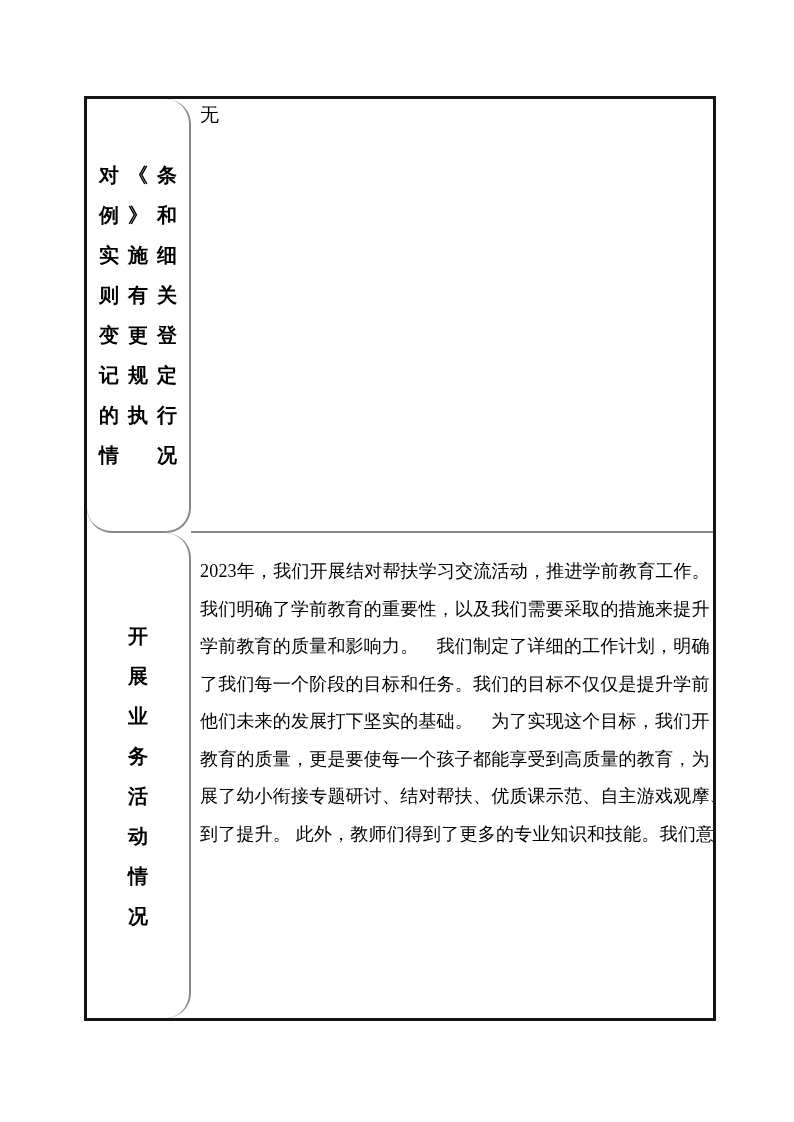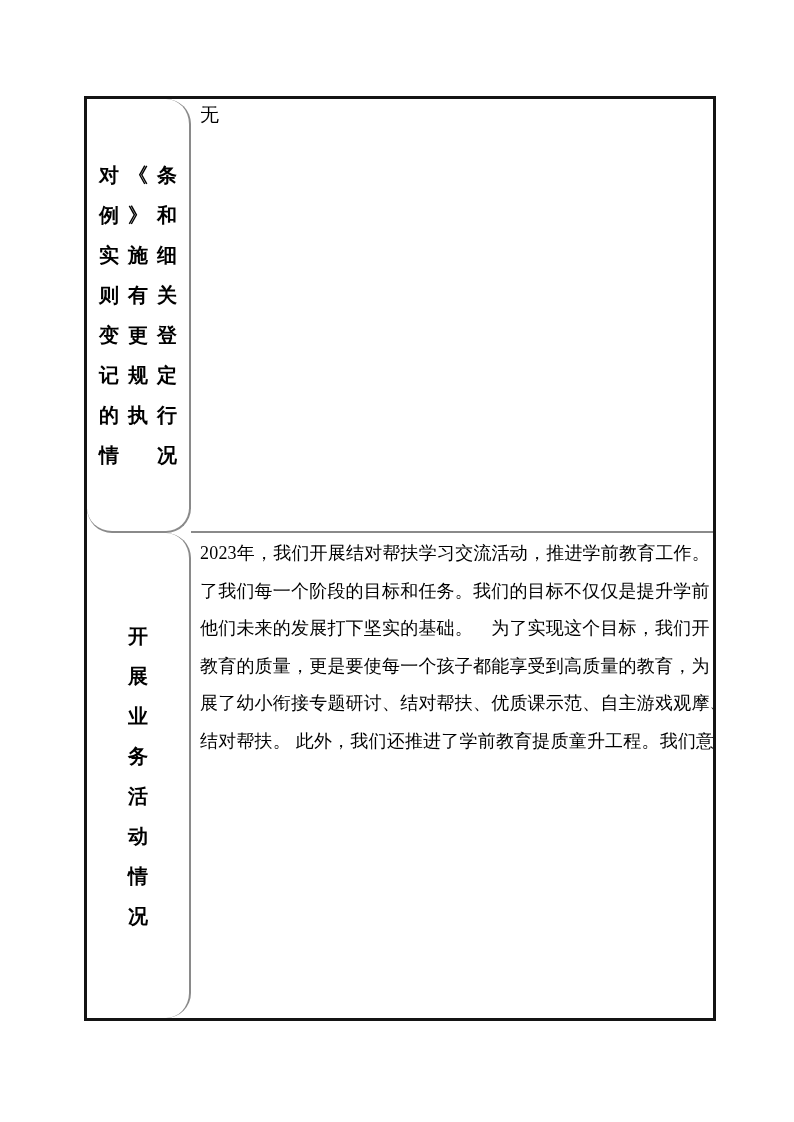--- a/index.html
+++ b/index.html
@@ -45,21 +45,21 @@
   .label-char {
     font-size: 20px;
     line-height: 40px;
     text-align: center;
   }
   .value-none {
     padding: 3px 6px 0 9px;
     font-size: 19px;
     line-height: 26px;
   }
-  .value-body { padding: 2px 4px 0 9px; }
+  .value-body { padding: 20px 4px 0 9px; }
   .body-line {
     font-size: 18px;
     letter-spacing: 0.2px;
     line-height: 37.5px;
     white-space: nowrap;
   }
 </style>
 </head>
 <body>
 
@@ -86,20 +86,22 @@
     <div class="label-char">业</div>
     <div class="label-char">务</div>
     <div class="label-char">活</div>
     <div class="label-char">动</div>
     <div class="label-char">情</div>
     <div class="label-char">况</div>
   </div>
 
   <div class="cell value-body">
     <div class="body-line">2023年，我们开展结对帮扶学习交流活动，推进学前教育工作。</div>
+    <div class="body-line">我们明确了学前教育的重要性，以及我们需要采取的措施来提升</div>
+    <div class="body-line">学前教育的质量和影响力。　我们制定了详细的工作计划，明确</div>
     <div class="body-line">了我们每一个阶段的目标和任务。我们的目标不仅仅是提升学前</div>
     <div class="body-line">他们未来的发展打下坚实的基础。　为了实现这个目标，我们开</div>
     <div class="body-line">教育的质量，更是要使每一个孩子都能享受到高质量的教育，为</div>
     <div class="body-line">展了幼小衔接专题研讨、结对帮扶、优质课示范、自主游戏观摩、</div>
-    <div class="body-line">结对帮扶。 此外，我们还推进了学前教育提质童升工程。我们意</div>
+    <div class="body-line">到了提升。 此外，教师们得到了更多的专业知识和技能。我们意</div>
   </div>
 
 </div>
 
 </body></html>

